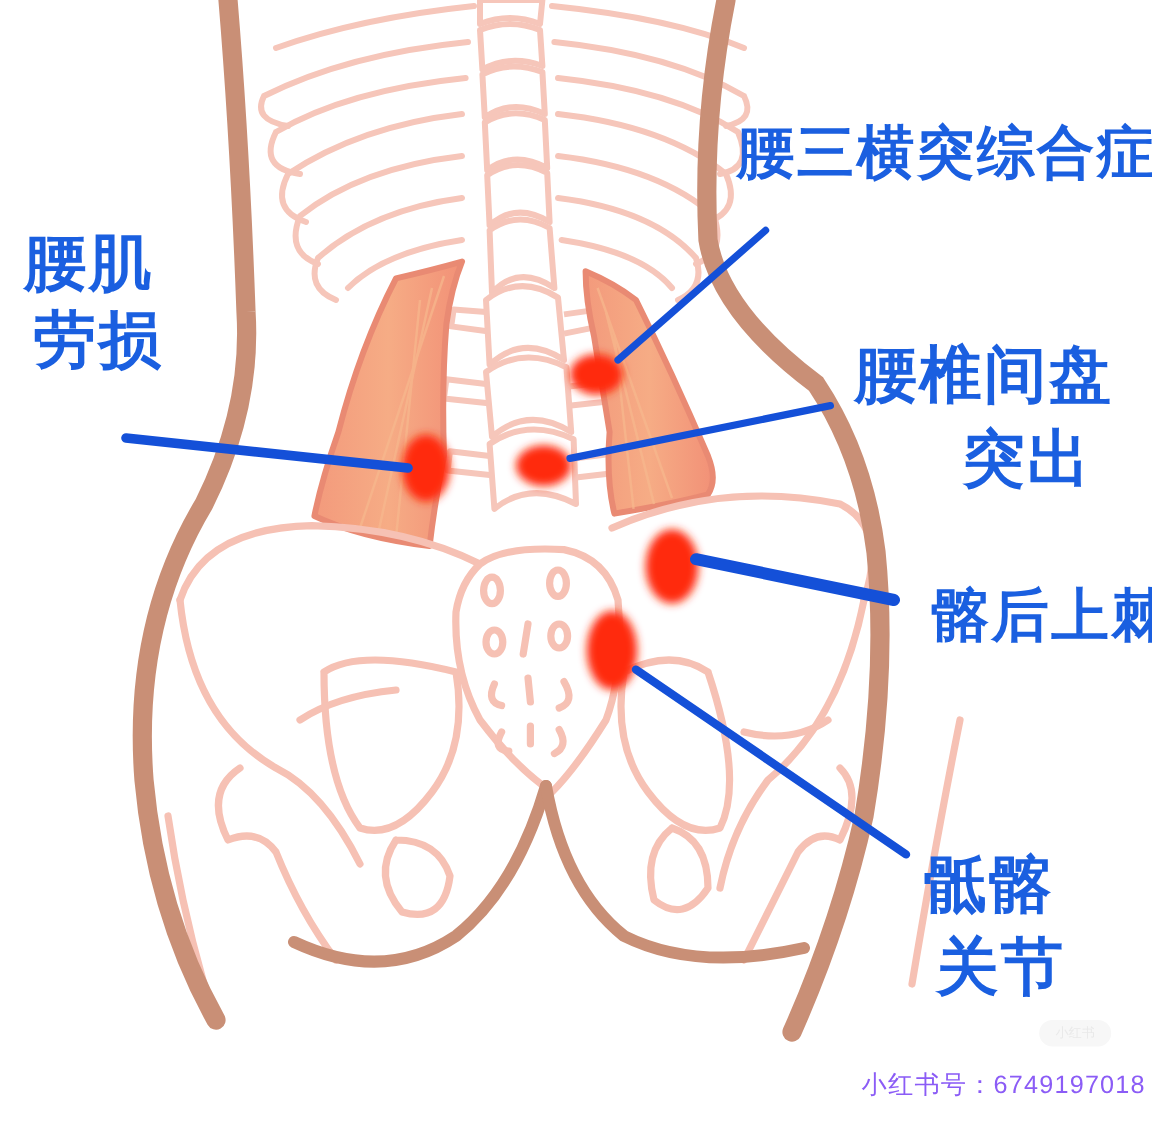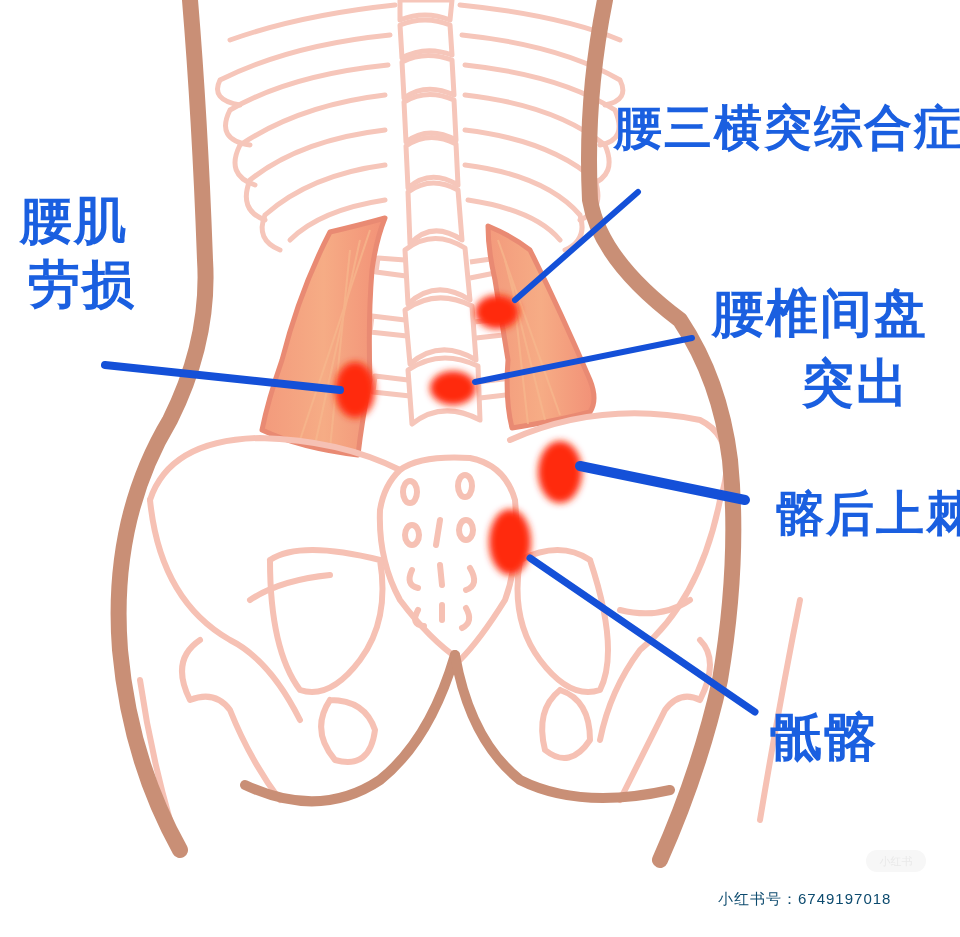--- a/index.html
+++ b/index.html
@@ -5,21 +5,21 @@
   html, body { margin: 0; padding: 0; background: #ffffff; }
   body { width: 960px; height: 937px; position: relative; overflow: hidden;
          font-family: "DejaVu Sans", sans-serif; }
   #stage { position: absolute; left: 0; top: 0; width: 960px; height: 937px; }
   svg { position: absolute; left: 0; top: 0; }
   .label { position: absolute; color: #1a5fe0; font-family: "DejaVu Sans", sans-serif;
            font-weight: bold; line-height: 1.15; white-space: nowrap; letter-spacing: 2px; }
   .lbl-big { font-size: 52px; }
   .lbl-mid { font-size: 48px; }
   .watermark { position: absolute; left: 718px; top: 890px; font-family: "Liberation Sans", sans-serif;
-               font-size: 15px; color: #0c4a6e; letter-spacing: 1px; }
+               font-size: 21px; color: #8b5cf6; letter-spacing: 1px; }
   .wm-badge { position: absolute; left: 866px; top: 850px; width: 60px; height: 22px;
               border-radius: 11px; background: #f7f7f7; color: #e9e9e9; font-size: 11px;
               text-align: center; line-height: 22px; font-family: "Liberation Sans", sans-serif; }
 </style>
 </head>
 <body>
 
 <div id="stage">
 
   <svg width="960" height="937" viewBox="0 0 960 937">
@@ -152,17 +152,18 @@
     <div>腰肌</div>
     <div style="padding-left:8px;">劳损</div>
   </div>
 
   <div class="label lbl-mid" style="left:776px; top:486px;">
     <span>髂后上棘</span>
   </div>
 
   <div class="label lbl-big" style="left:770px; top:708px; line-height:68px;font-family:Liberation Mono, monospace;">
     <div>骶髂</div>
+    <div style="padding-left:10px;">关节</div>
   </div>
 
   <div class="wm-badge">小红书</div>
   <div class="watermark">小红书号：6749197018</div>
 </div>
 
 </body></html>

